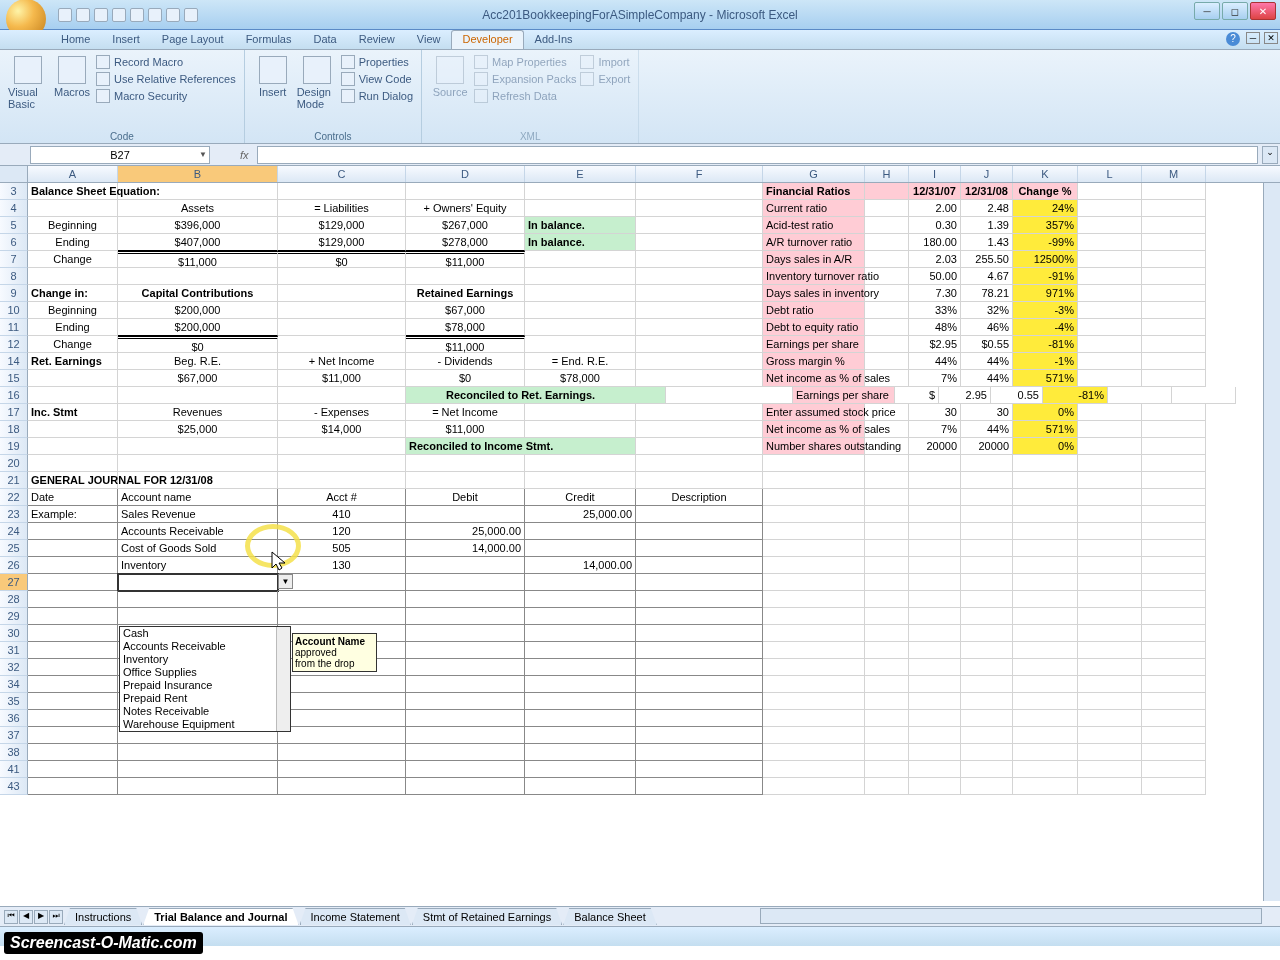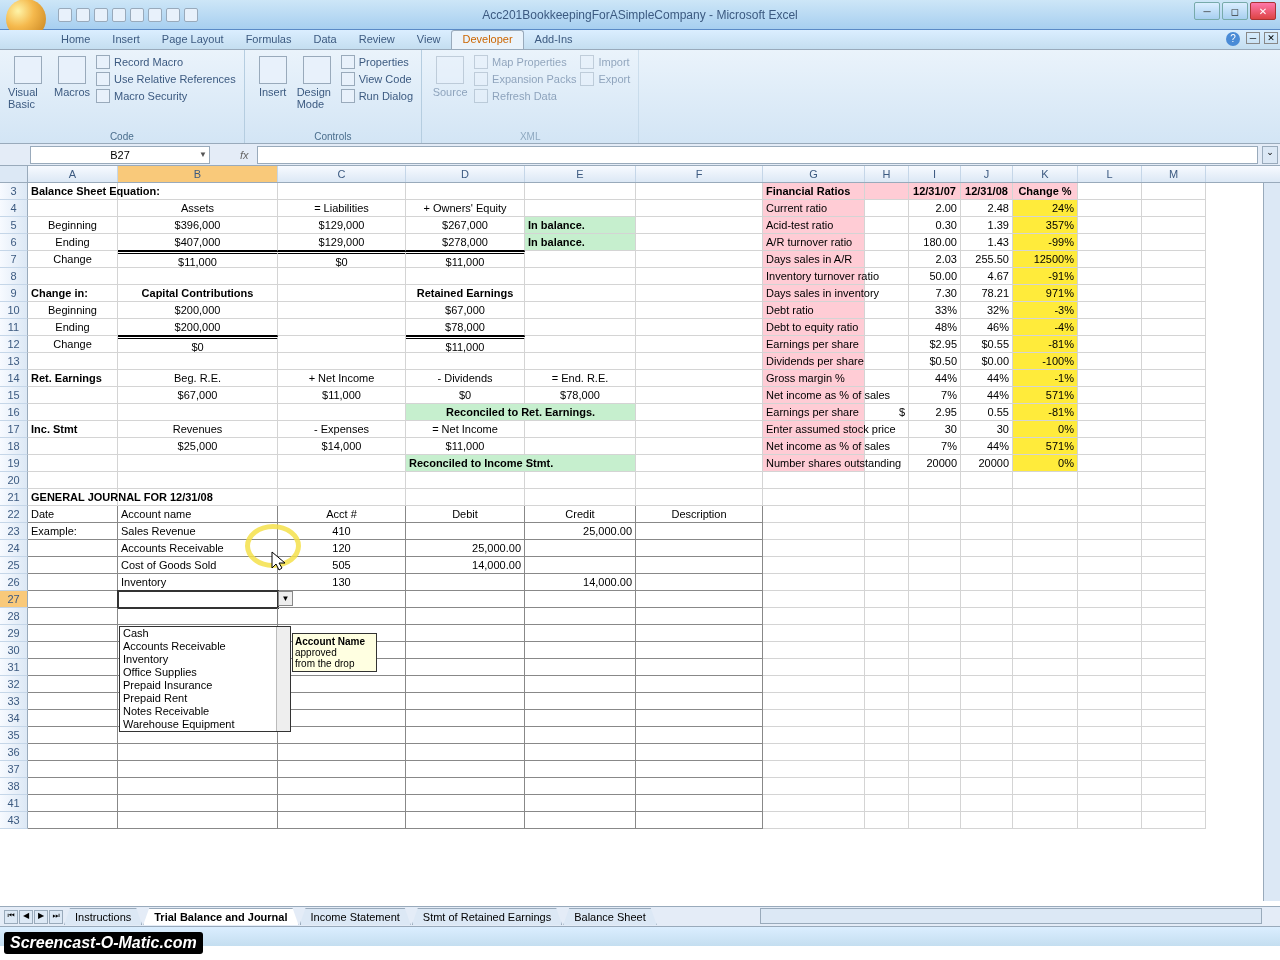--- a/index.html
+++ b/index.html
@@ -382,36 +382,20 @@
         <div class="cell" style="width: 127px;"></div>
         <div class="cell pink" style="width: 102px;">Earnings per share</div>
         <div class="cell right" style="width: 44px;"></div>
         <div class="cell right" style="width: 52px;">$2.95</div>
         <div class="cell right" style="width: 52px;">$0.55</div>
         <div class="cell yellow right" style="width: 65px;">-81%</div>
         <div class="cell" style="width: 64px;"></div>
         <div class="cell" style="width: 64px;"></div>
       </div>
       <div class="row">
-        <div class="rh">13</div>
-        <div class="cell" style="width: 90px;"></div>
-        <div class="cell" style="width: 160px;"></div>
-        <div class="cell" style="width: 128px;"></div>
-        <div class="cell" style="width: 119px;"></div>
-        <div class="cell" style="width: 111px;"></div>
-        <div class="cell" style="width: 127px;"></div>
-        <div class="cell pink" style="width: 102px;">Dividends per share</div>
-        <div class="cell right" style="width: 44px;"></div>
-        <div class="cell right" style="width: 52px;">$0.50</div>
-        <div class="cell right" style="width: 52px;">$0.00</div>
-        <div class="cell yellow right" style="width: 65px;">-100%</div>
-        <div class="cell" style="width: 64px;"></div>
-        <div class="cell" style="width: 64px;"></div>
-      </div>
-      <div class="row">
         <div class="rh">14</div>
         <div class="cell bold" style="width: 90px;">Ret. Earnings</div>
         <div class="cell und center" style="width: 160px;">Beg. R.E.</div>
         <div class="cell und center" style="width: 128px;">+ Net Income</div>
         <div class="cell und center" style="width: 119px;">- Dividends</div>
         <div class="cell und center" style="width: 111px;">= End. R.E.</div>
         <div class="cell" style="width: 127px;"></div>
         <div class="cell pink" style="width: 102px;">Gross margin %</div>
         <div class="cell right" style="width: 44px;"></div>
         <div class="cell right" style="width: 52px;">44%</div>
@@ -434,21 +418,21 @@
         <div class="cell right" style="width: 52px;">44%</div>
         <div class="cell yellow right" style="width: 65px;">571%</div>
         <div class="cell" style="width: 64px;"></div>
         <div class="cell" style="width: 64px;"></div>
       </div>
       <div class="row">
         <div class="rh">16</div>
         <div class="cell" style="width: 90px;"></div>
         <div class="cell" style="width: 160px;"></div>
         <div class="cell" style="width: 128px;"></div>
-        <div class="cell green bold" style="width: 230px; padding-left: 40px;">Reconciled to Ret. Earnings.</div>
+        <div class="cell green bold" style="width: 260px; padding-left: 40px;">Reconciled to Ret. Earnings.</div>
         <div class="cell" style="width: 127px;"></div>
         <div class="cell pink" style="width: 102px;">Earnings per share</div>
         <div class="cell right right" style="width: 44px;">$</div>
         <div class="cell right" style="width: 52px;">2.95</div>
         <div class="cell right" style="width: 52px;">0.55</div>
         <div class="cell yellow right" style="width: 65px;">-81%</div>
         <div class="cell" style="width: 64px;"></div>
         <div class="cell" style="width: 64px;"></div>
       </div>
       <div class="row">
@@ -687,36 +671,20 @@
         <div class="cell" style="width: 102px;"></div>
         <div class="cell" style="width: 44px;"></div>
         <div class="cell" style="width: 52px;"></div>
         <div class="cell" style="width: 52px;"></div>
         <div class="cell" style="width: 65px;"></div>
         <div class="cell" style="width: 64px;"></div>
         <div class="cell" style="width: 64px;"></div>
       </div>
       <div class="row">
         <div class="rh">32</div>
-        <div class="cell" style="width: 90px; border-color: rgb(136, 136, 136);"></div>
-        <div class="cell" style="width: 160px; border-color: rgb(136, 136, 136);"></div>
-        <div class="cell" style="width: 128px; border-color: rgb(136, 136, 136);"></div>
-        <div class="cell" style="width: 119px; border-color: rgb(136, 136, 136);"></div>
-        <div class="cell" style="width: 111px; border-color: rgb(136, 136, 136);"></div>
-        <div class="cell" style="width: 127px; border-color: rgb(136, 136, 136);"></div>
-        <div class="cell" style="width: 102px;"></div>
-        <div class="cell" style="width: 44px;"></div>
-        <div class="cell" style="width: 52px;"></div>
-        <div class="cell" style="width: 52px;"></div>
-        <div class="cell" style="width: 65px;"></div>
-        <div class="cell" style="width: 64px;"></div>
-        <div class="cell" style="width: 64px;"></div>
-      </div>
-      <div class="row">
-        <div class="rh">33</div>
         <div class="cell" style="width: 90px; border-color: rgb(136, 136, 136);"></div>
         <div class="cell" style="width: 160px; border-color: rgb(136, 136, 136);"></div>
         <div class="cell" style="width: 128px; border-color: rgb(136, 136, 136);"></div>
         <div class="cell" style="width: 119px; border-color: rgb(136, 136, 136);"></div>
         <div class="cell" style="width: 111px; border-color: rgb(136, 136, 136);"></div>
         <div class="cell" style="width: 127px; border-color: rgb(136, 136, 136);"></div>
         <div class="cell" style="width: 102px;"></div>
         <div class="cell" style="width: 44px;"></div>
         <div class="cell" style="width: 52px;"></div>
         <div class="cell" style="width: 52px;"></div>

